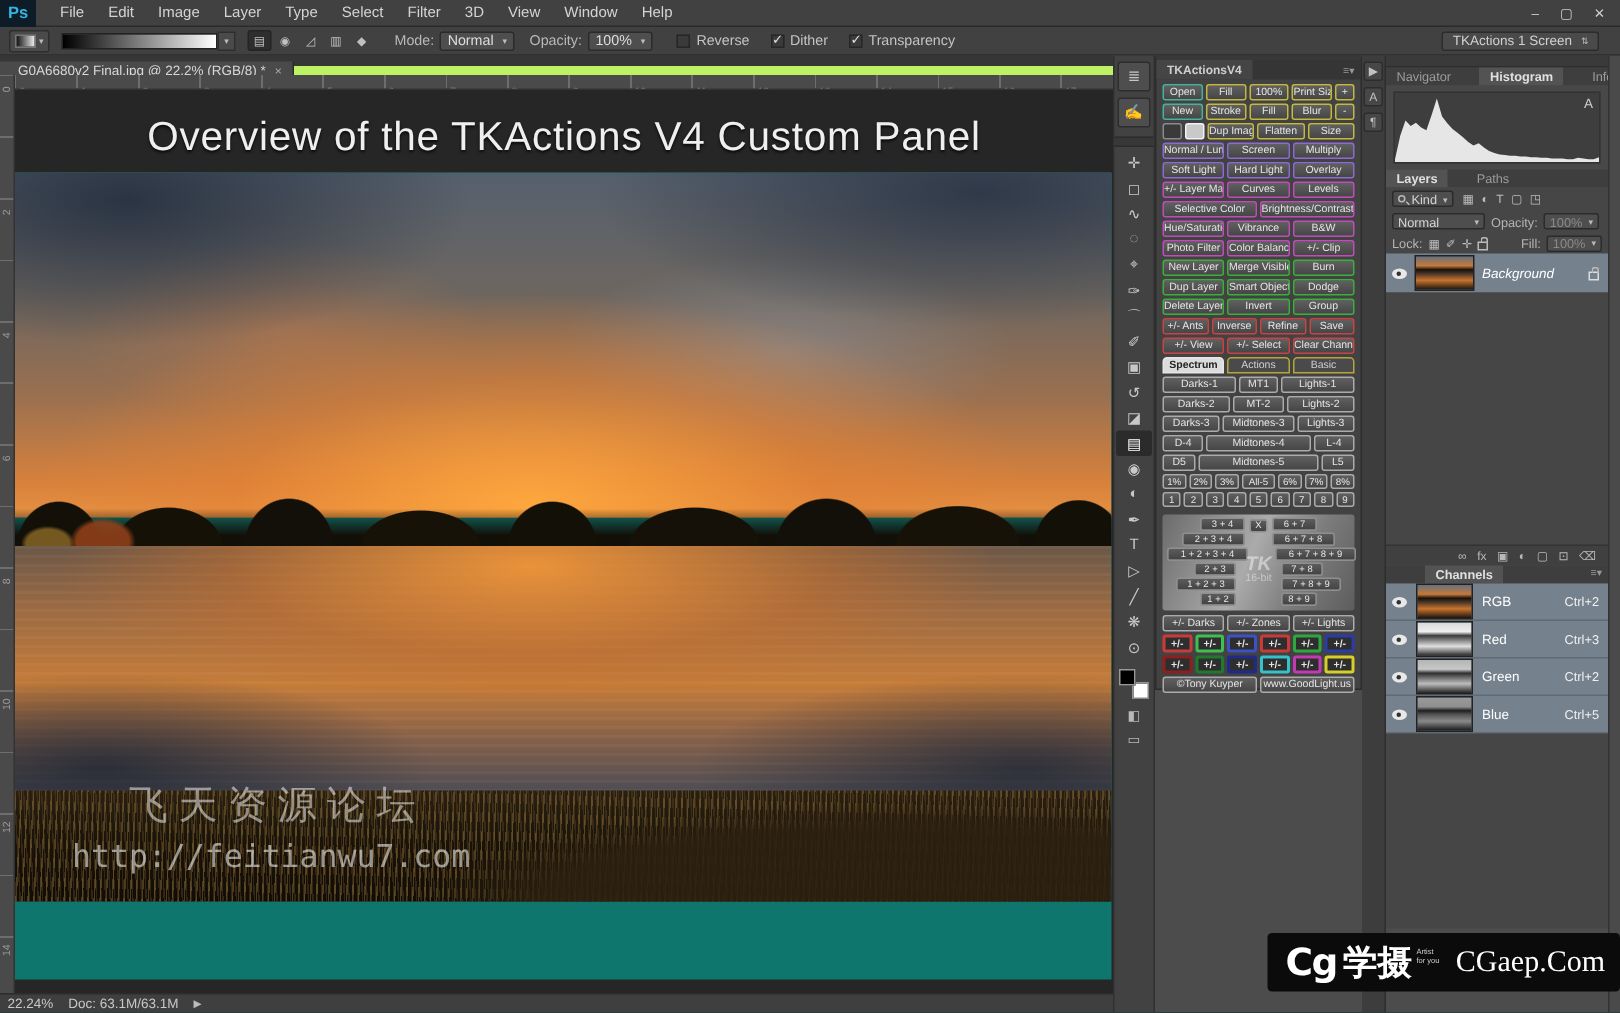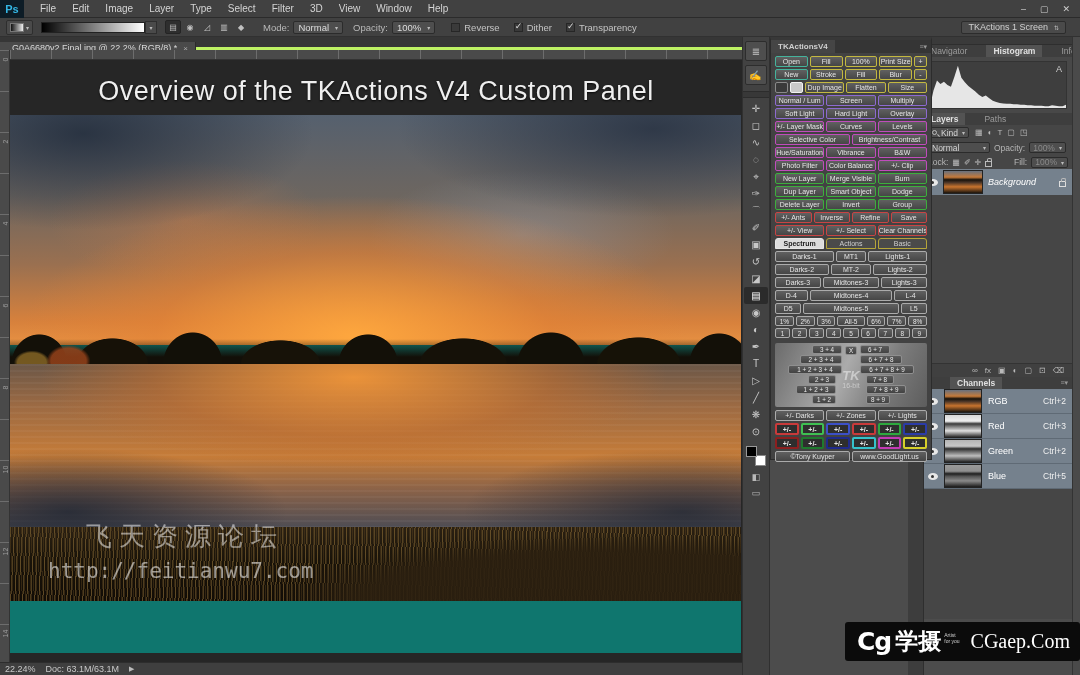--- a/index.html
+++ b/index.html
@@ -36,21 +36,21 @@
               height:13px;padding:0 4px;margin-right:10px;color:#ddd;}
   .checkboxes{display:flex;gap:14px;margin-left:6px;}
   .cb{display:flex;align-items:center;gap:4px;color:#c4c4c4;}
   .cb .box{width:9px;height:9px;background:#3a3a3a;border:1px solid #262626;position:relative;}
   .cb .box.checked:before{content:"✓";position:absolute;left:0;top:-3px;font-size:9px;color:#ddd;}
   .workspace{margin-left:auto;margin-right:14px;display:flex;align-items:center;gap:6px;background:#4a4a4a;
              border:1px solid #2c2c2c;border-radius:2px;height:13px;padding:0 6px;font-size:9px;color:#d0d0d0;}
 
   
   .docarea{position:absolute;left:0;top:37px;width:742px;height:625px;background:#272727;}
-  .doctab-bar{position:absolute;left:0;top:0;width:100%;height:13px;background:#363636;border-bottom:3px solid #bef264;}
+  .doctab-bar{position:absolute;left:0;top:0;width:100%;height:13px;background:#363636;border-bottom:6px solid #bef264;}
   .doctab{display:inline-flex;align-items:center;gap:6px;height:13px;padding:0 7px;background:#4a4a4a;
           font-size:9px;color:#d8d8d8;border-right:1px solid #2a2a2a;}
   .doctab .x{color:#aaa;font-size:8px;}
   .hruler{position:absolute;left:10px;top:13px;right:0;height:10px;background:#4a4a4a;border-bottom:1px solid #333;
           overflow:hidden;white-space:nowrap;
           background-image:repeating-linear-gradient(90deg,#6d6d6d 0 1px,transparent 1px 41px);}
   .hnum{display:inline-block;width:41px;font-size:7px;color:#9d9d9d;padding-left:3px;}
   .vruler{position:absolute;left:0;top:13px;bottom:0;width:10px;background:#4a4a4a;border-right:1px solid #333;
           background-image:repeating-linear-gradient(180deg,#6d6d6d 0 1px,transparent 1px 41px);}
   .vnum{position:absolute;left:0px;width:10px;text-align:center;font-size:7px;color:#9d9d9d;
@@ -107,21 +107,21 @@
   .tool-head{width:100%;height:7px;background:#383838;margin-top:6px;border-top:1px solid #2c2c2c;border-bottom:1px solid #2c2c2c;}
   .tools{display:flex;flex-direction:column;align-items:center;width:100%;margin-top:2px;}
   .tool{width:24px;height:17px;display:flex;align-items:center;justify-content:center;font-size:10px;color:#c8c8c8;}
   .tool.active{background:#2b2b2b;border-radius:2px;color:#fff;}
   .swatches{position:relative;width:20px;height:20px;margin-top:6px;}
   .sw-bg{position:absolute;right:0;bottom:0;width:11px;height:11px;background:#fff;border:1px solid #888;}
   .sw-fg{position:absolute;left:0;top:0;width:11px;height:11px;background:#000;border:1px solid #999;}
   .strip-ic{font-size:9px;color:#b9b9b9;margin-top:6px;}
 
   
-  .tkpanel{position:absolute;left:770px;top:37px;width:162px;height:423px;background:#424242;
+  .tkpanel{position:absolute;left:770px;top:37px;width:138px;height:423px;background:#424242;
            border:1px solid #2c2c2c;border-top:3px solid #383838;z-index:6;}
   .tk-titlebar{height:13px;background:#353535;display:flex;align-items:center;}
   .tk-tab{height:13px;line-height:13px;padding:0 7px;background:#454545;font-size:8px;font-weight:bold;color:#cfcfcf;}
   .tk-menu{margin-left:auto;padding-right:4px;font-size:7px;color:#999;}
   .tk-body{padding:3px 4px;display:flex;flex-direction:column;gap:2px;}
   .tkrow{display:flex;gap:2px;}
   .tkbtn{flex:1;min-width:0;height:11px;line-height:10px;font-size:7px;color:#e5e5e5;text-align:center;
          background:linear-gradient(#606060,#464646);border:1px solid #a0a0a0;border-radius:2px;
          overflow:hidden;white-space:nowrap;cursor:pointer;}
   .c-teal{border-color:#45b39c}.c-yellow{border-color:#c3b840}.c-purple{border-color:#8d6ad0}

